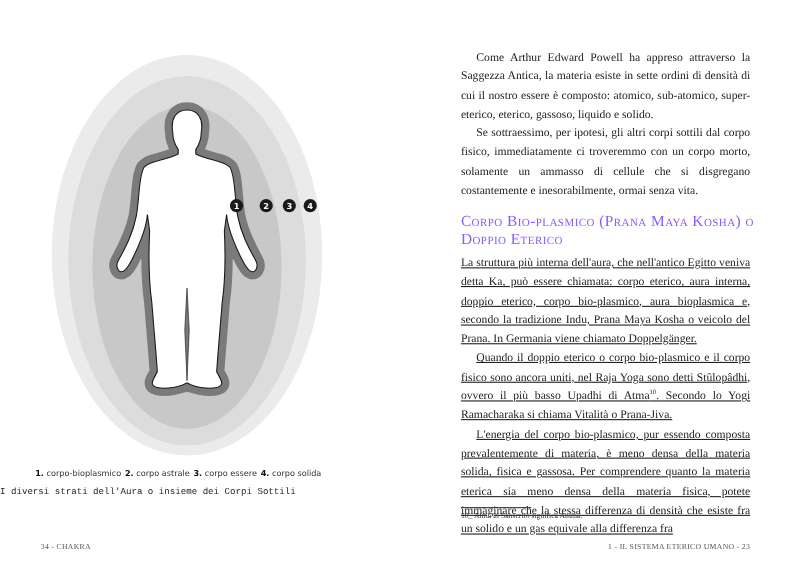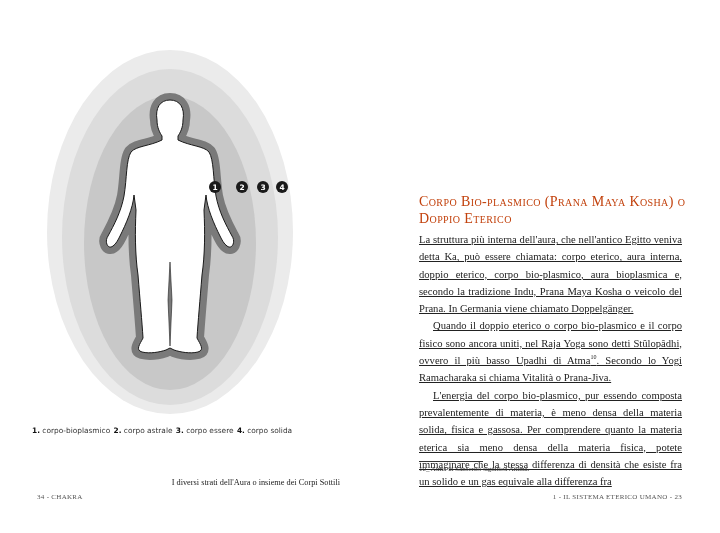--- a/index.html
+++ b/index.html
@@ -9,32 +9,32 @@
   .page-right { left:360px; width:360px; }
 
   
   .figure { position:absolute; left:0; top:0; width:360px; height:430px; }
   .figure svg { position:absolute; left:0; top:0; }
 
   .legend { position:absolute; left:32px; top:426px; width:300px; font-family:"DejaVu Sans", sans-serif; font-size:7.4px; color:#333; white-space:nowrap; }
   .legend .item { margin-right:1px; }
   .legend .num { font-weight:bold; color:#111; }
 
-  .caption { position:absolute; left:0; width:340px; top:478px; text-align:right; font-family:Liberation Serif, serif; font-size:8.3px; color:#222; }
+  .caption { position:absolute; left:0; width:340px; top:443px; text-align:left; font-family:Liberation Mono, monospace; font-size:8.3px; color:#222; }
 
   .folio { position:absolute; top:493px; font-family:"Liberation Serif", serif; font-size:7px; color:#555; letter-spacing:0.3px; }
   .folio-left { left:37px; }
   .folio-right { right:38px; text-align:left; }
 
   
   .text { position:absolute; left:59px; width:263px; font-family:"Liberation Serif", serif; font-size:10.6px; line-height:17.3px; color:#222; text-align:justify; }
   .text p { margin:0; }
   .text p.indent { text-indent:14px; }
   .text-top { top:44px; }
-  .heading { position:absolute; left:59px; top:193px; width:275px; font-family:"Liberation Serif", serif; font-variant:small-caps; font-size:14px; line-height:17px; color:#c2410c; letter-spacing:0.4px; }
+  .heading { position:absolute; left:59px; top:193px; width:275px; font-family:"Liberation Serif", serif; font-variant:small-caps; font-size:14px; line-height:17px; color:#8b5cf6; letter-spacing:0.4px; }
   .text-body { top:231px;text-decoration:underline; }
   sup { font-size:6px; vertical-align:super; line-height:0; }
 
   .fn-rule { position:absolute; left:59px; top:461px; width:64px; height:1px; background:#333; }
   .footnote { position:absolute; left:59px; top:465px; font-family:Liberation Serif, serif; font-size:7px; color:#333; }
 </style>
 </head>
 <body>
 
 <div class="page page-left">
@@ -69,20 +69,22 @@
     <span class="item"><span class="num">4.</span> <span>corpo solida</span></span>
   </div>
 
   <div class="caption">I diversi strati dell'Aura o insieme dei Corpi Sottili</div>
 
   <div class="folio folio-left">34  -  CHAKRA</div>
 </div>
 
 <div class="page page-right">
   <div class="text text-top">
+    <p class="indent">Come Arthur Edward Powell ha appreso attraverso la Saggezza Antica, la materia esiste in sette ordini di densità di cui il nostro essere è composto: atomico, sub-atomico, super-eterico, eterico, gassoso, liquido e solido.</p>
+    <p class="indent">Se sottraessimo, per ipotesi, gli altri corpi sottili dal corpo fisico, immediatamente ci troveremmo con un corpo morto, solamente un ammasso di cellule che si disgregano costantemente e inesorabilmente, ormai senza vita.</p>
   </div>
 
   <div class="heading">Corpo Bio-plasmico (Prana Maya Kosha) o Doppio Eterico</div>
 
   <div class="text text-body">
     <p>La struttura più interna dell'aura, che nell'antico Egitto veniva detta Ka, può essere chiamata: corpo eterico, aura interna, doppio eterico, corpo bio-plasmico, aura bioplasmica e, secondo la tradizione Indu, Prana Maya Kosha o veicolo del Prana. In Germania viene chiamato Doppelgänger.</p>
     <p class="indent"><span>Quando il doppio eterico o corpo bio-plasmico e il corpo fisico sono ancora uniti, nel Raja Yoga sono detti Stûlopâdhi, ovvero il più basso Upadhi di Atma</span><sup>10</sup><span>. Secondo lo Yogi Ramacharaka si chiama Vitalità o Prana-Jiva.</span></p>
     <p class="indent">L'energia del corpo bio-plasmico, pur essendo composta prevalentemente di materia, è meno densa della materia solida, fisica e gassosa. Per comprendere quanto la materia eterica sia meno densa della materia fisica, potete immaginare che la stessa differenza di densità che esiste fra un solido e un gas equivale alla differenza fra</p>
   </div>
 

